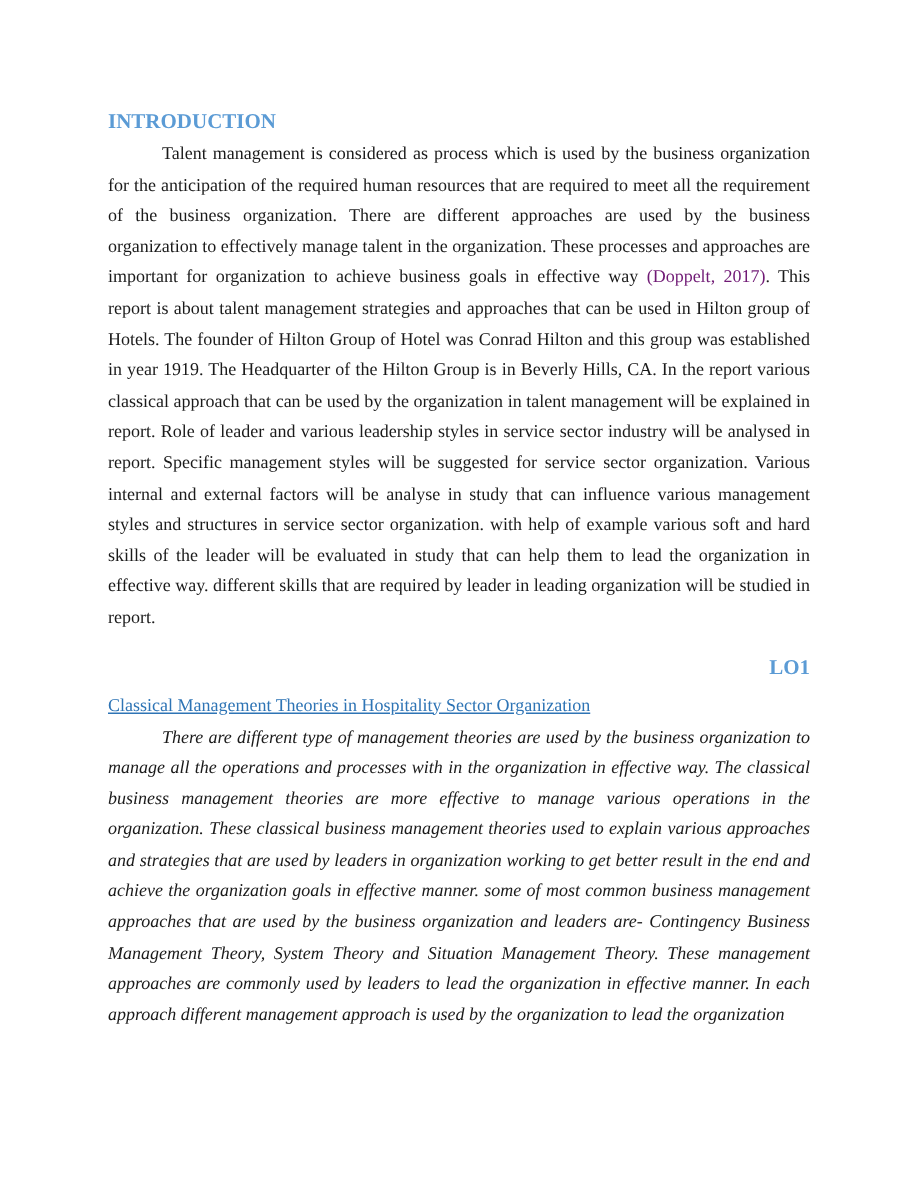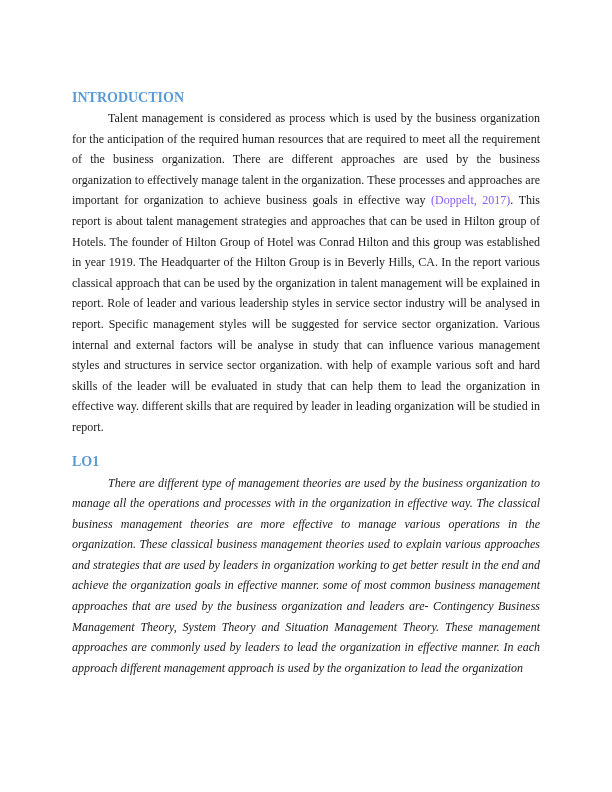--- a/index.html
+++ b/index.html
@@ -11,54 +11,55 @@
       width: 612px;
       height: 792px;
       position: relative;
       overflow: hidden;
       font-family: "Liberation Serif", serif;
       color: #1a1a1a;
     }
     .page {
       position: absolute;
       left: 72px;
-      top: 88px;
+      top: 72px;
       width: 468px;
     }
     .heading {
       font-family: "Liberation Serif", serif;
       font-weight: bold;
       font-size: 14px;
       color: #5b9bd5;
       margin: 0;
       line-height: 20px;
       height: 20px;
     }
     .h-intro { margin-top: 0; }
     .para {
       font-size: 12px;
       line-height: 20.6px;
       text-align: justify;
       margin: 0;
       text-indent: 36px;
     }
-    .cite { color: #8b5cf6; }
-    .h-lo1 { margin-top: 14px; }
+    .cite { color: #701a75; }
+    .h-lo1 { margin-top: 14px; text-align: right; }
     .subheading {
       font-size: 12px;
       line-height: 20px;
       color: #2e74b5;
       text-decoration: underline;
       margin: 4px 0 0 0;
       display: block;
     }
     .para-2 { margin-top: 1px; font-style: italic; }
   </style>
 </head>
 <body>
 
 <div class="page">
   <h1 class="heading h-intro">INTRODUCTION</h1>
   <p class="para"><span>Talent management is considered as process which is used by the business organization for the anticipation of the required human resources that are required to meet all the requirement of the business organization. There are different approaches are used by the business organization to effectively manage talent in the organization. These processes and approaches are important for organization to achieve business goals in effective way </span><span class="cite">(Doppelt, 2017)</span><span>. This report is about talent management strategies and approaches that can be used in Hilton group of Hotels. The founder of Hilton Group of Hotel was Conrad Hilton and this group was established in year 1919. The Headquarter of the Hilton Group is in Beverly Hills, CA. In the report various classical approach that can be used by the organization in talent management will be explained in report. Role of leader and various leadership styles in service sector industry will be analysed in report. Specific management styles will be suggested for service sector organization. Various internal and external factors will be analyse in study that can influence various management styles and structures in service sector organization. with help of example various soft and hard skills of the leader will be evaluated in study that can help them to lead the organization in effective way. different skills that are required by leader in leading organization will be studied in report.</span></p>
 
   <h2 class="heading h-lo1">LO1</h2>
+  <a class="subheading">Classical Management Theories in Hospitality Sector Organization</a>
   <p class="para para-2">There are different type of management theories are used by the business organization to manage all the operations and processes with in the organization in effective way. The classical business management theories are more effective to manage various operations in the organization. These classical business management theories used to explain various approaches and strategies that are used by leaders in organization working to get better result in the end and achieve the organization goals in effective manner. some of most common business management approaches that are used by the business organization and leaders are- Contingency Business Management Theory, System Theory and Situation Management Theory. These management approaches are commonly used by leaders to lead the organization in effective manner. In each approach different management approach is used by the organization to lead the organization</p>
 </div>
 
 </body></html>

